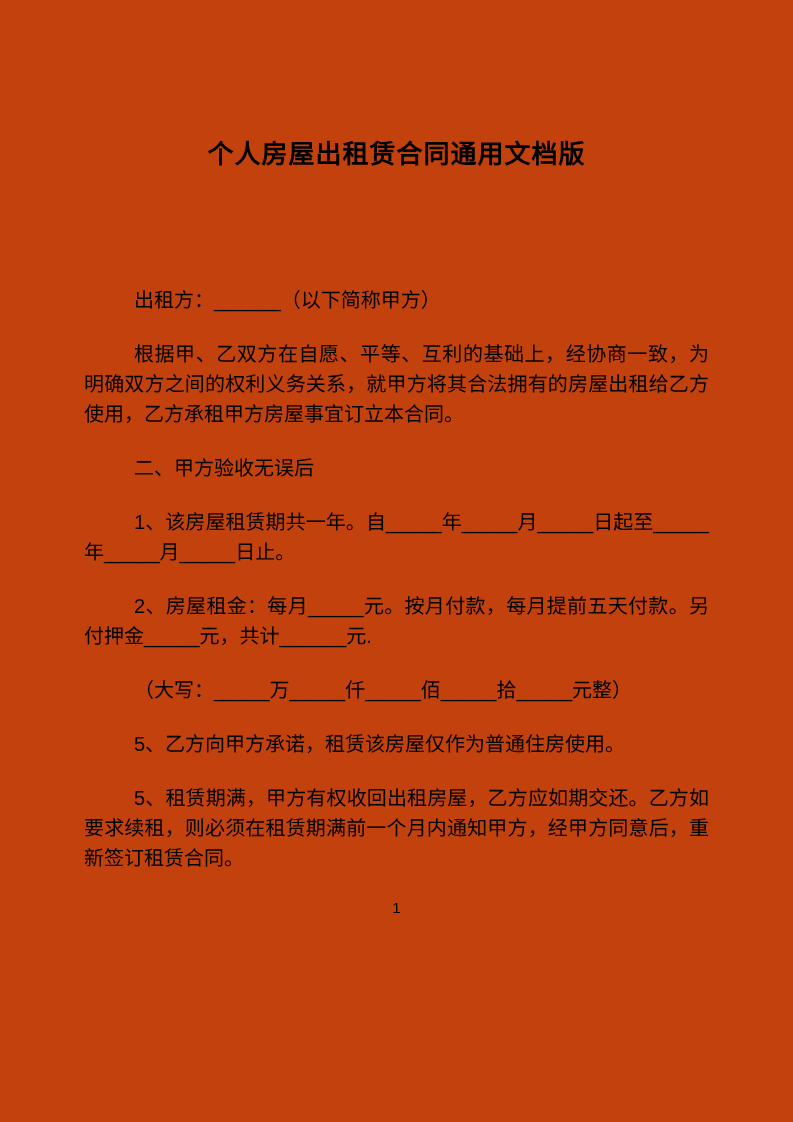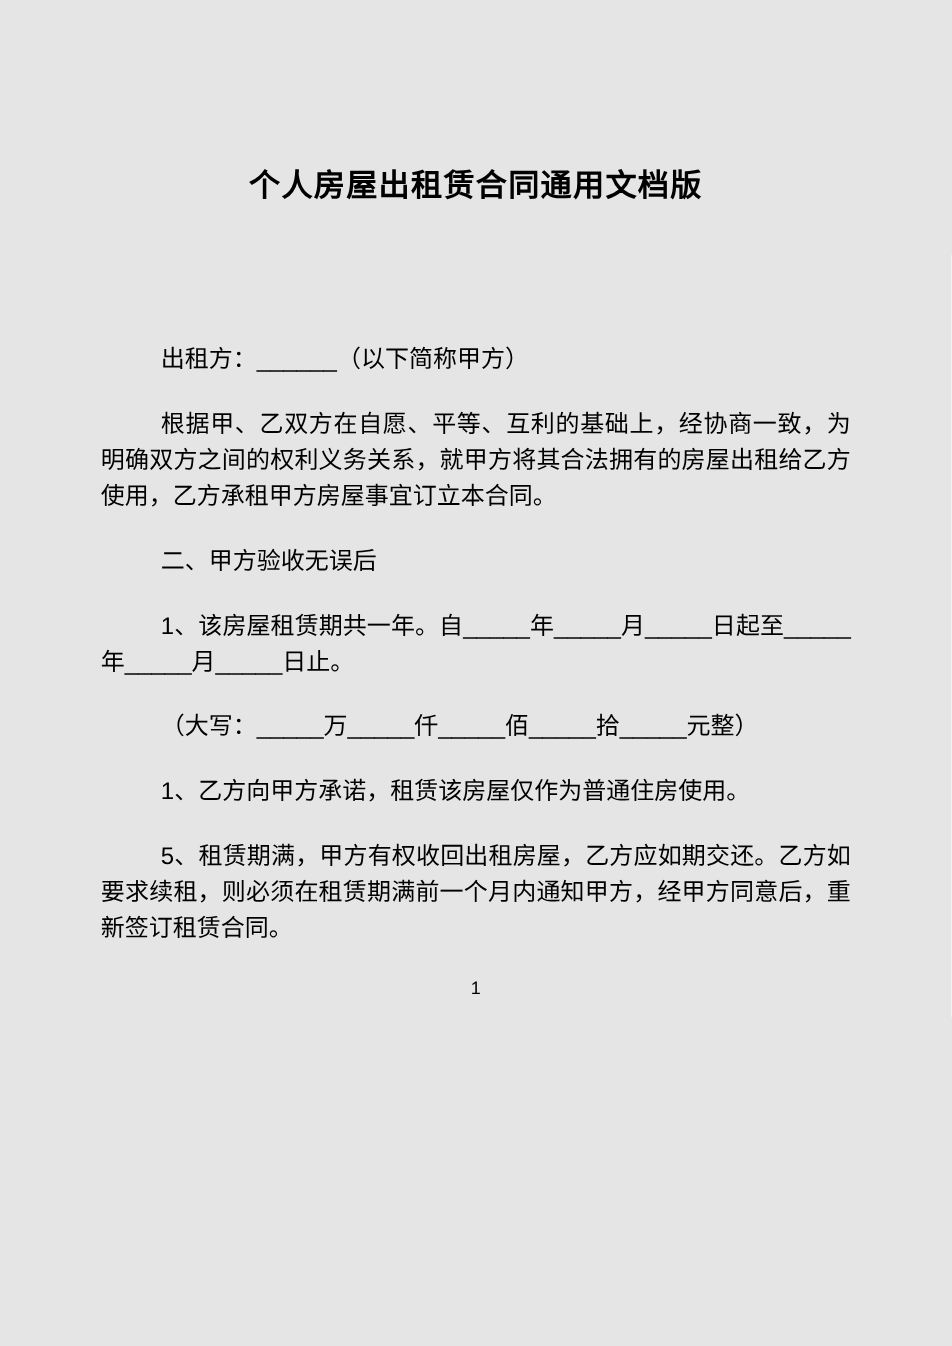--- a/index.html
+++ b/index.html
@@ -4,21 +4,21 @@
 <style>
   html, body {
     margin: 0;
     padding: 0;
     background: #ffffff;
   }
   .page {
     position: relative;
     width: 793px;
     height: 1122px;
-    background: #e5e5e5;
+    background: #c2410c;
     color: #000000;
     font-family: "Liberation Sans", "DejaVu Sans", sans-serif;
     box-sizing: border-box;
     padding: 138px 84px 0 84px;
     overflow: hidden;
   }
   .doc-title {
     margin: 0 0 115px 0;
     font-size: 26px;
     line-height: 32px;
@@ -45,21 +45,22 @@
 <body>
 
 <div class="page">
   <h1 class="doc-title">个人房屋出租赁合同通用文档版</h1>
 
   <div class="doc-body">
     <p>出租方：______（以下简称甲方）</p>
     <p>根据甲、乙双方在自愿、平等、互利的基础上，经协商一致，为明确双方之间的权利义务关系，就甲方将其合法拥有的房屋出租给乙方使用，乙方承租甲方房屋事宜订立本合同。</p>
     <p>二、甲方验收无误后</p>
     <p>1、该房屋租赁期共一年。自_____年_____月_____日起至_____年_____月_____日止。</p>
+    <p>2、房屋租金：每月_____元。按月付款，每月提前五天付款。另付押金_____元，共计______元.</p>
     <p>（大写：_____万_____仟_____佰_____拾_____元整）</p>
-    <p>1、乙方向甲方承诺，租赁该房屋仅作为普通住房使用。</p>
+    <p>5、乙方向甲方承诺，租赁该房屋仅作为普通住房使用。</p>
     <p>5、租赁期满，甲方有权收回出租房屋，乙方应如期交还。乙方如要求续租，则必须在租赁期满前一个月内通知甲方，经甲方同意后，重新签订租赁合同。</p>
   </div>
 
   <div class="page-footer">
     <span>1</span>
   </div>
 </div>
 
 </body></html>

